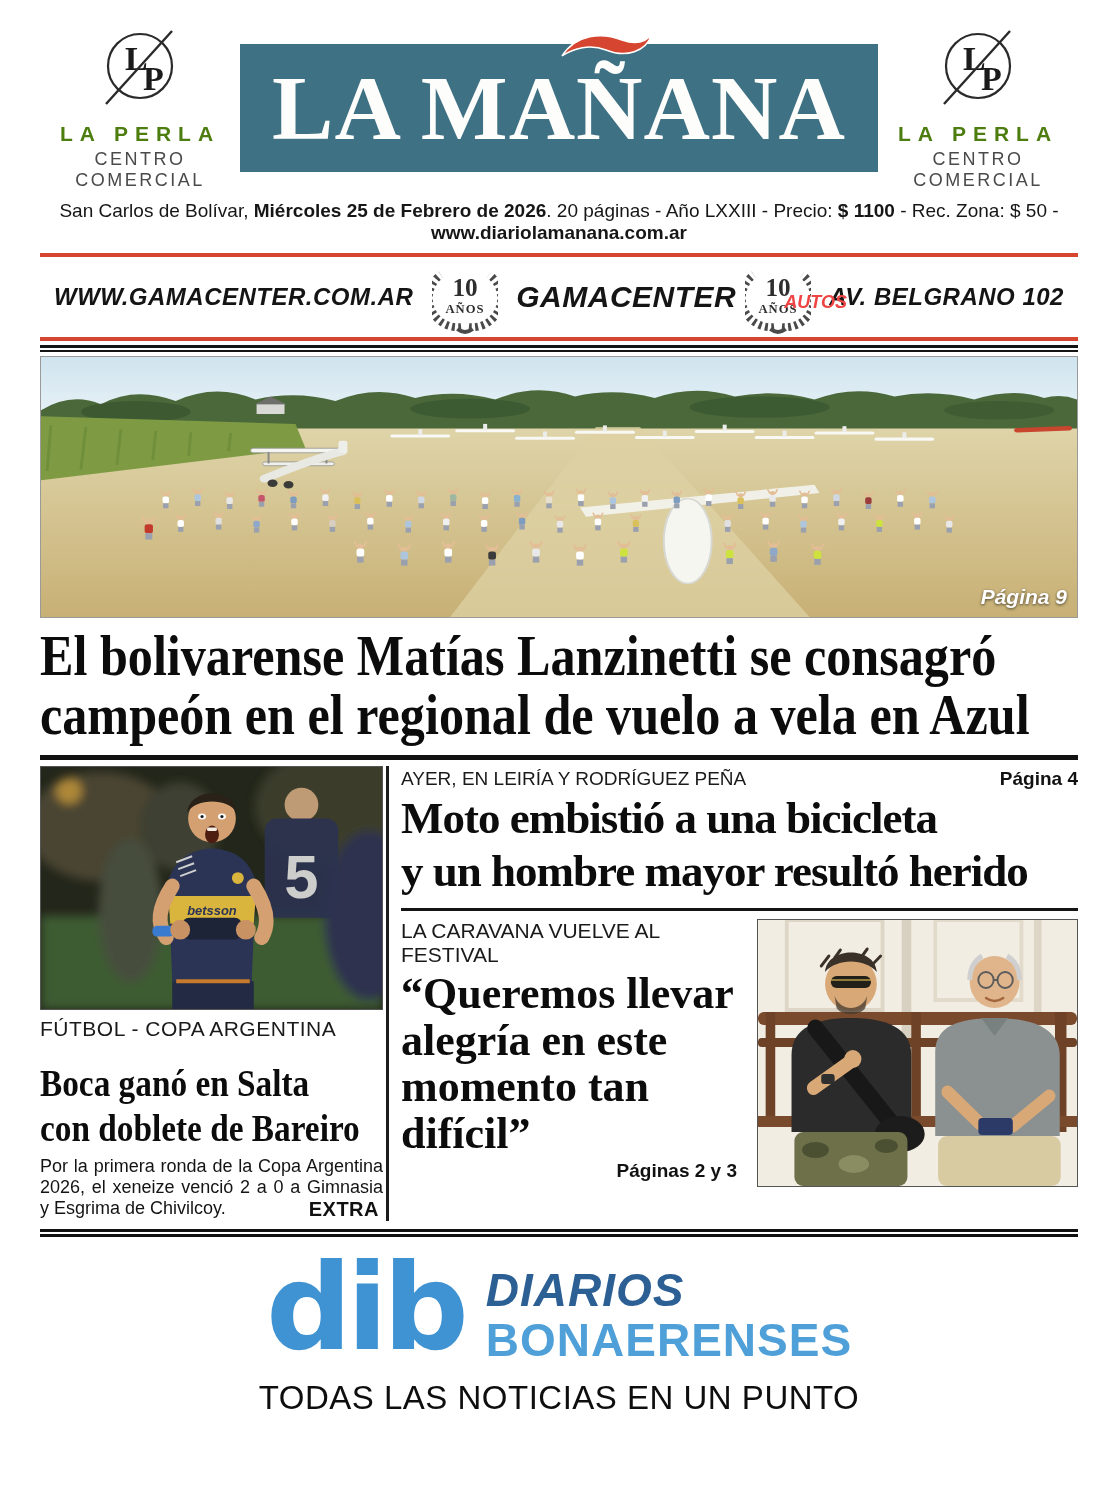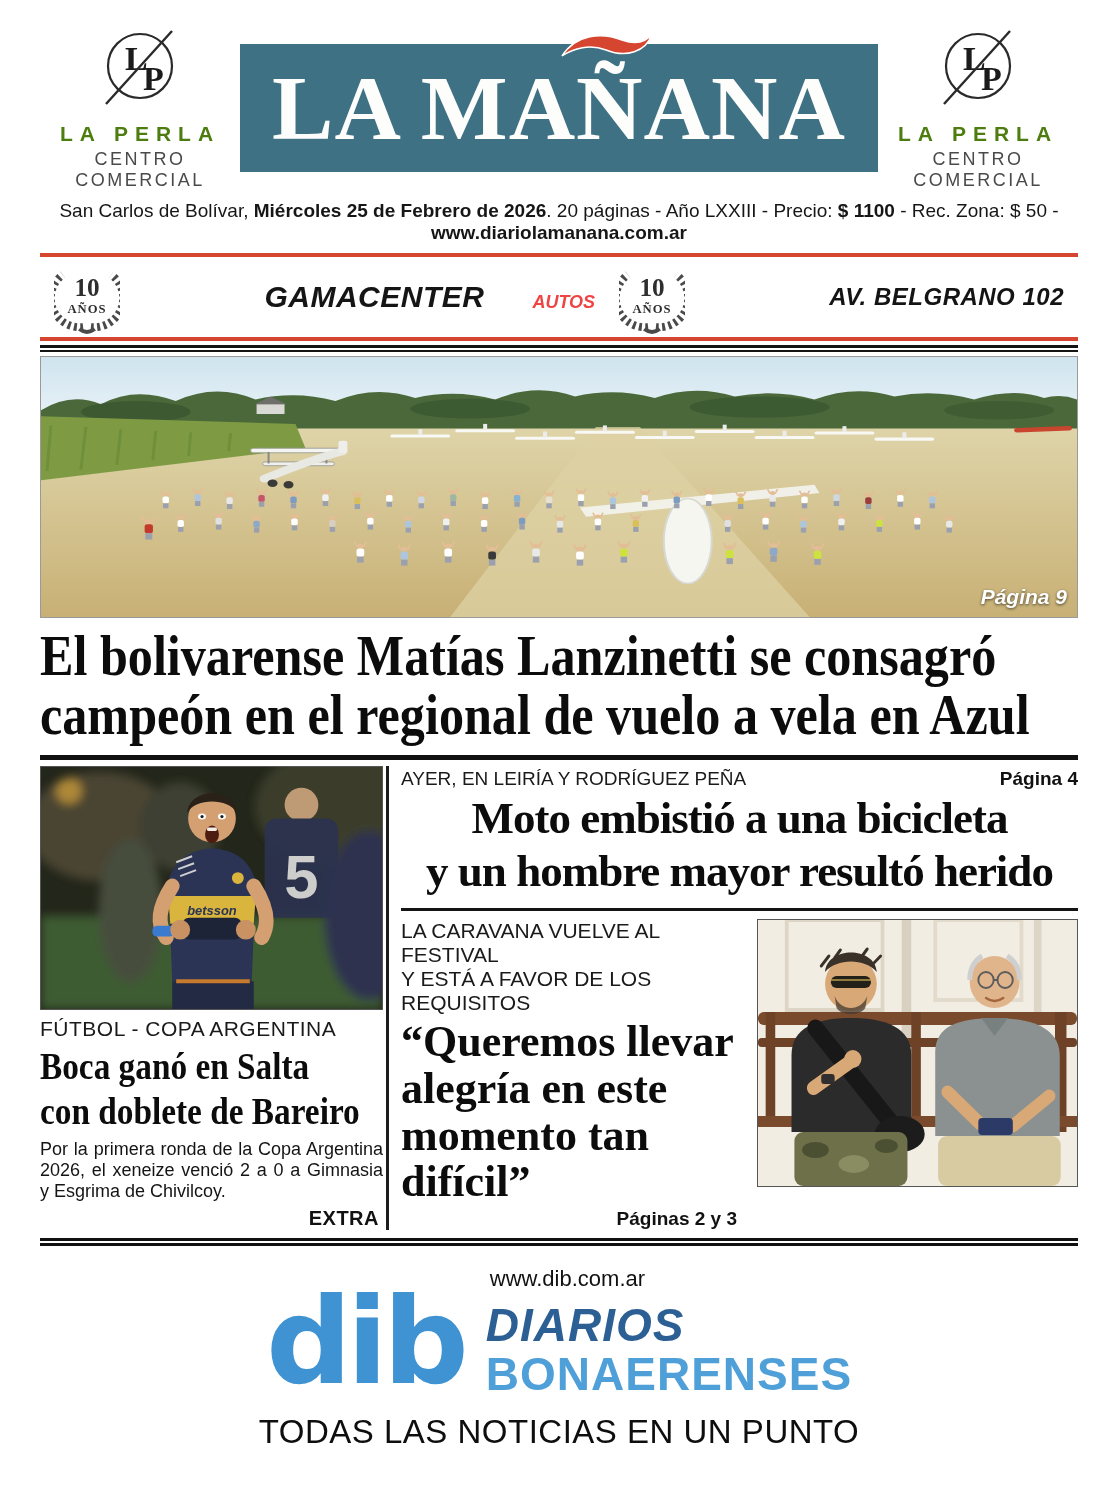--- a/index.html
+++ b/index.html
@@ -65,29 +65,29 @@
 
   .photo-frame { border:1px solid #555; }
   .photo-frame svg { display:block; width:100%; height:100%; }
 
   .kicker { font-size:21px; color:#1a1a1a; line-height:1.15; }
   .boca-kicker { margin-top:7px; letter-spacing:0.5px; }
   .boca-hl {
     font-family:"Liberation Serif", serif; font-weight:bold; font-size:37px; line-height:1.22;
     white-space:nowrap; transform:scaleX(0.9); transform-origin:left center; color:#0c0c0c;
   }
-  .boca-hl-wrap { margin-top:3px; }
+  .boca-hl-wrap { margin-top:20px; }
   .boca-body { font-size:18px; line-height:1.16; text-align:justify; margin-top:5px; color:#141414; padding-bottom:2px; }
   .extra-tag { position:absolute; right:4px; bottom:0; font-weight:bold; font-size:20px; letter-spacing:0.5px; }
 
   .acc-head { display:flex; justify-content:space-between; align-items:baseline; margin-top:2px; }
   .acc-page { font-weight:bold; font-size:19px; }
   .acc-hl {
     font-family:"Liberation Serif", serif; font-weight:bold; font-size:45px; line-height:1.18;
-    letter-spacing:-1px; color:#0c0c0c; white-space:nowrap;text-align:center;
+    letter-spacing:-1px; color:#0c0c0c; white-space:nowrap;
   }
   .acc-hl-wrap { margin-top:2px; }
   .rule-mid { height:3px; background:#141414; margin:10px 0 8px; }
 
   .lower-row { display:flex; }
   .quote-col { width:350px; flex:none; position:relative; }
   .quote-hl {
     font-family:"Liberation Serif", serif; font-weight:bold; font-size:44px; line-height:1.06;
     color:#0c0c0c; margin-top:4px;
   }
@@ -146,20 +146,21 @@
       <div class="lp-name">LA PERLA</div>
       <div class="lp-sub">CENTRO COMERCIAL</div>
     </div>
   </div>
 
   <div class="dateline"><span>San Carlos de Bolívar, </span><b>Miércoles 25 de Febrero de 2026</b><span>. 20 páginas - Año LXXIII - Precio: </span><b>$ 1100</b><span> - Rec. Zona: $ 50 - </span><b>www.diariolamanana.com.ar</b></div>
 
   <div class="rule-red"></div>
 
   <div class="ad-banner">
+    <div class="ad-site">WWW.GAMACENTER.COM.AR</div>
 
     <svg class="wreath" viewBox="0 0 68 78">
       <path d="M30,70 A30,30 0 0 1 9,16" fill="none" stroke="#4a4a4a" stroke-width="8" stroke-dasharray="3,3.5"></path>
       <path d="M38,70 A30,30 0 0 0 59,16" fill="none" stroke="#4a4a4a" stroke-width="8" stroke-dasharray="3,3.5"></path>
       <path d="M26,72 Q34,78 42,72" fill="none" stroke="#4a4a4a" stroke-width="4"></path>
       <text x="34" y="38" text-anchor="middle" font-size="26" font-weight="bold" fill="#2e2e2e">10</text>
       <text x="34" y="55" text-anchor="middle" font-size="13" font-weight="bold" letter-spacing="1" fill="#2e2e2e">AÑOS</text>
     </svg>
 
     <div class="gama-logo">
@@ -382,21 +383,20 @@
       </div>
       <div class="acc-hl-wrap">
         <div class="acc-hl">Moto embistió a una bicicleta</div>
         <div class="acc-hl">y un hombre mayor resultó herido</div>
       </div>
       <div class="rule-mid"></div>
 
       <div class="lower-row">
         <div class="quote-col">
           <div class="kicker">LA CARAVANA VUELVE AL FESTIVAL</div>
-          <div class="kicker">Y ESTÁ A FAVOR DE LOS REQUISITOS</div>
           <div class="quote-hl">
             <div>“Queremos llevar</div>
             <div>alegría en este</div>
             <div>momento tan</div>
             <div>difícil”</div>
           </div>
           <div class="quote-pages">Páginas 2 y 3</div>
         </div>
 
         <div class="men-photo">
@@ -452,21 +452,20 @@
       </div>
     </div>
   </div>
 
   <div class="double-rule-bottom"></div>
 
   <div class="footer">
     <div class="dib-row">
       <div class="dib-logo">dib</div>
       <div class="dib-text">
-        <div class="dib-site">www.dib.com.ar</div>
         <div class="dib-l1">DIARIOS</div>
         <div class="dib-l2">BONAERENSES</div>
       </div>
     </div>
     <div class="tagline">TODAS LAS NOTICIAS EN UN PUNTO</div>
   </div>
 
 </div>
 
 </body></html>

